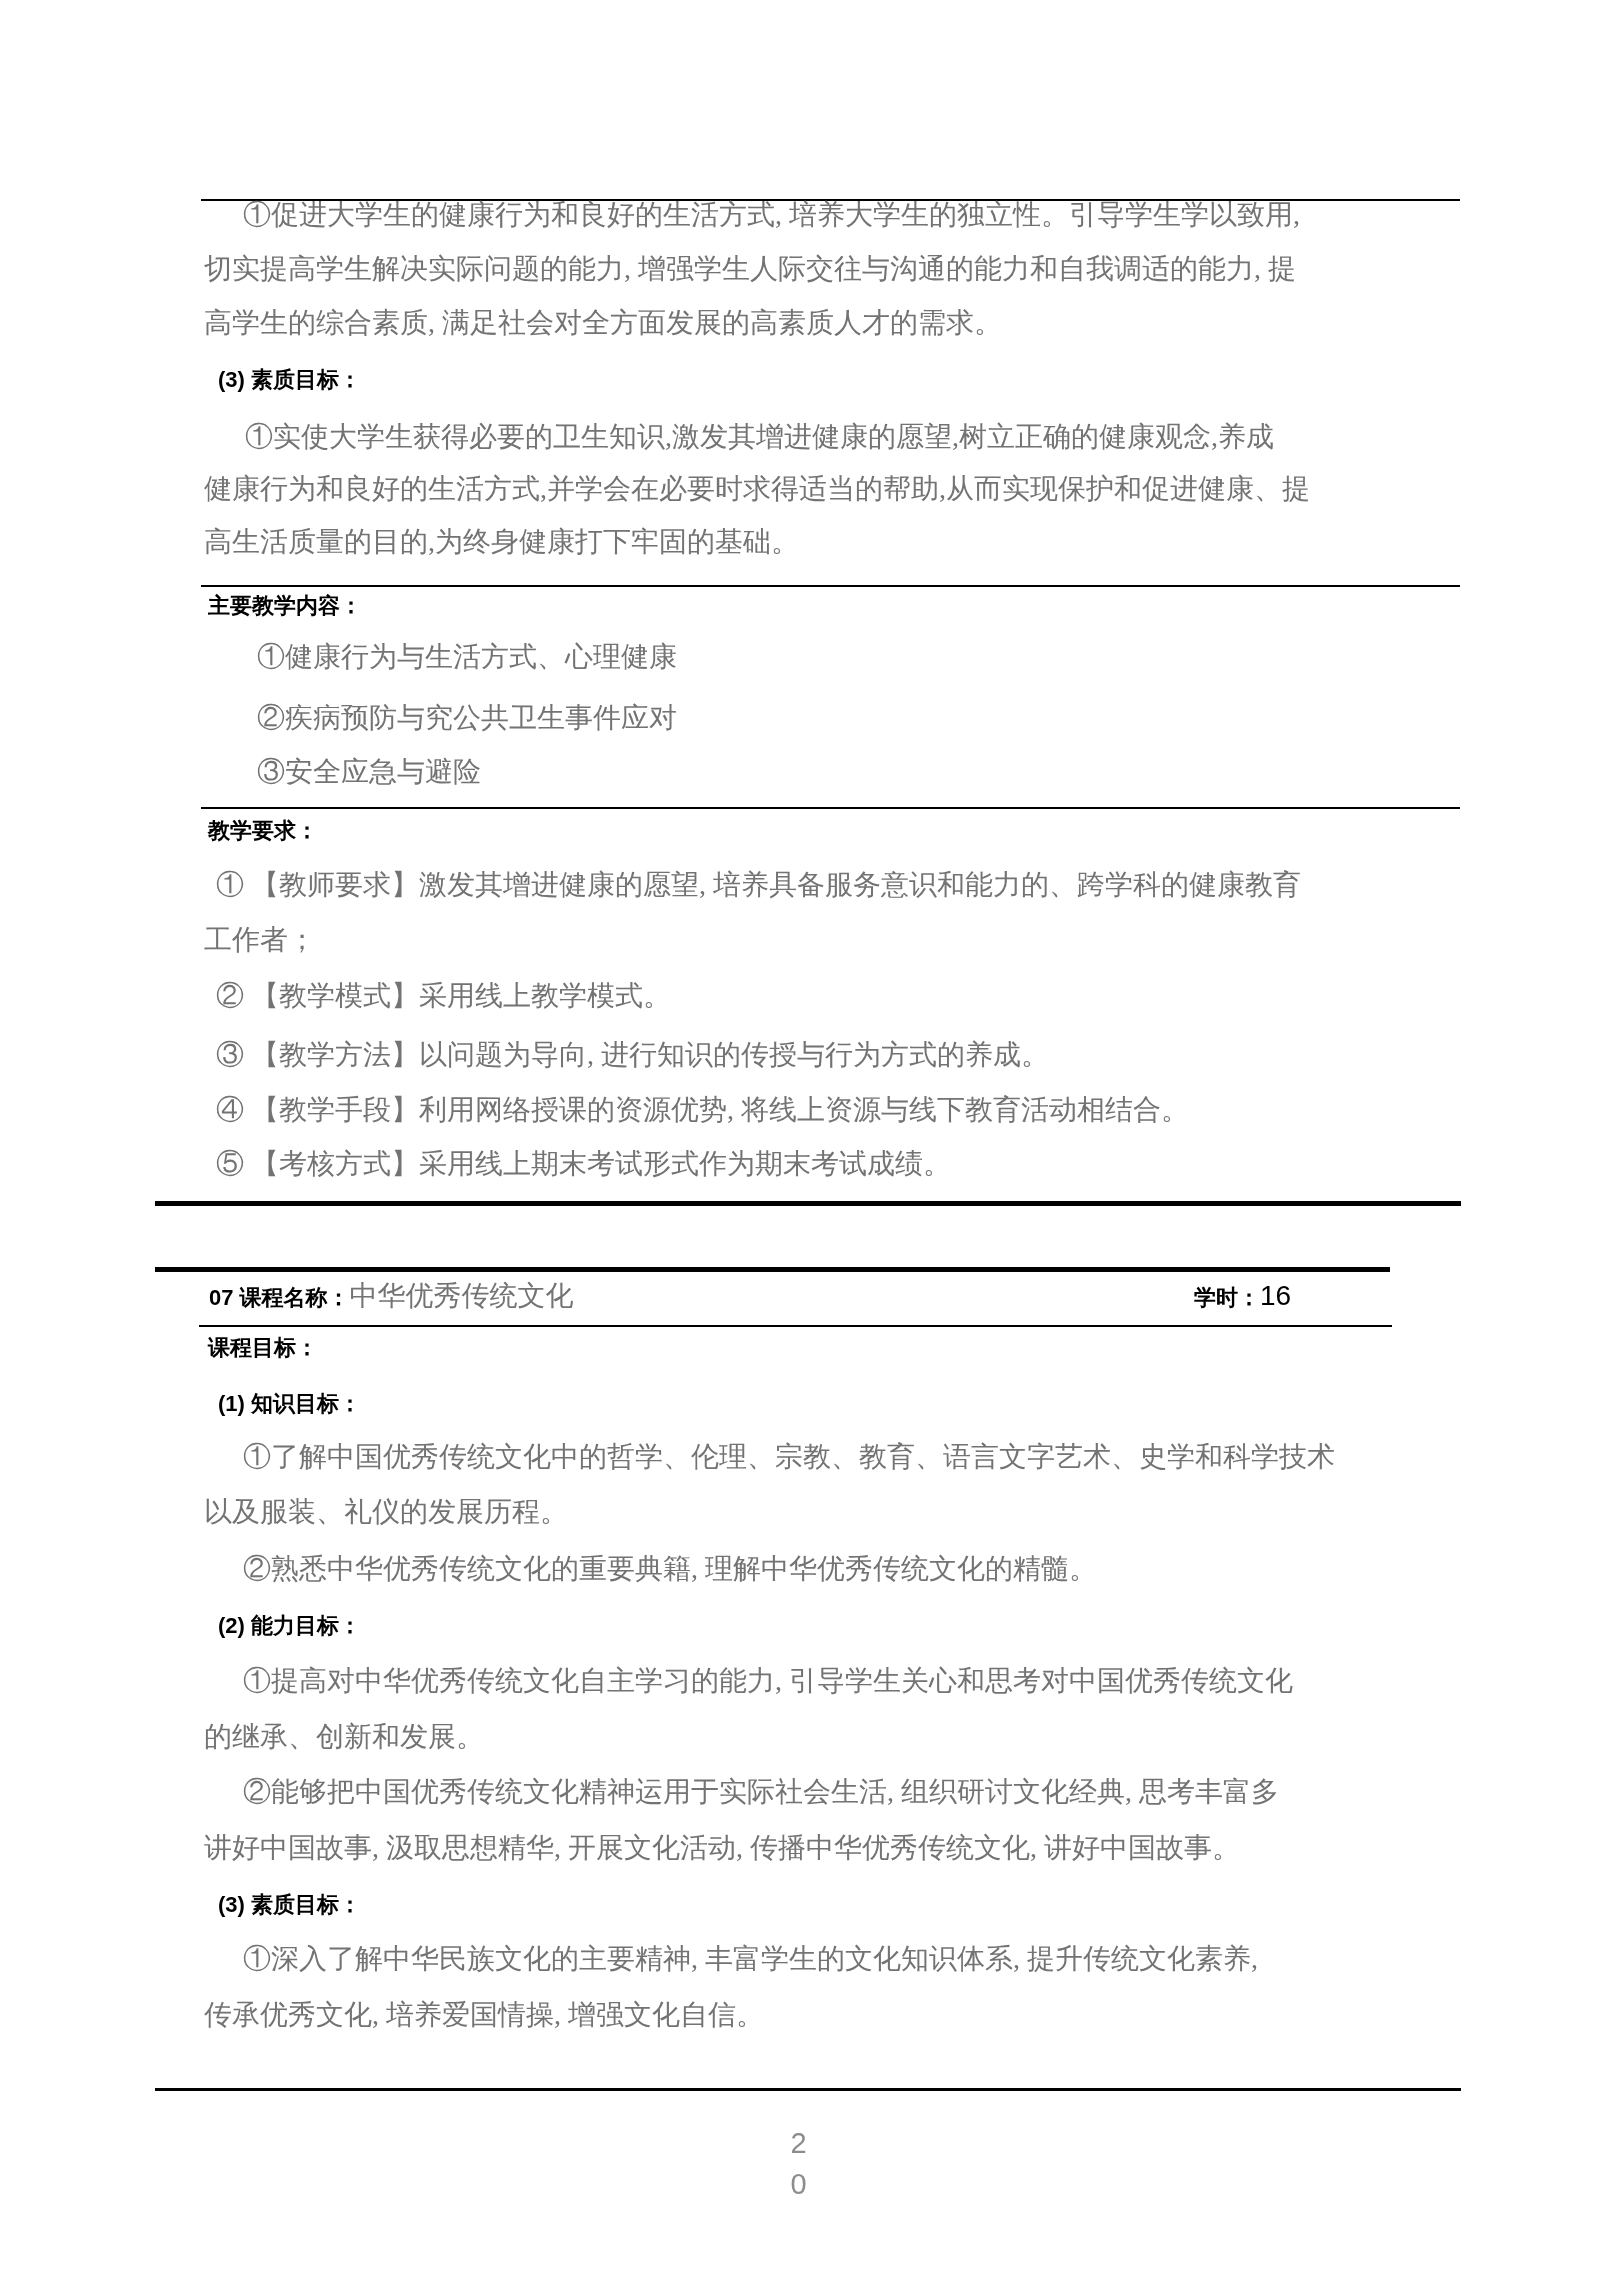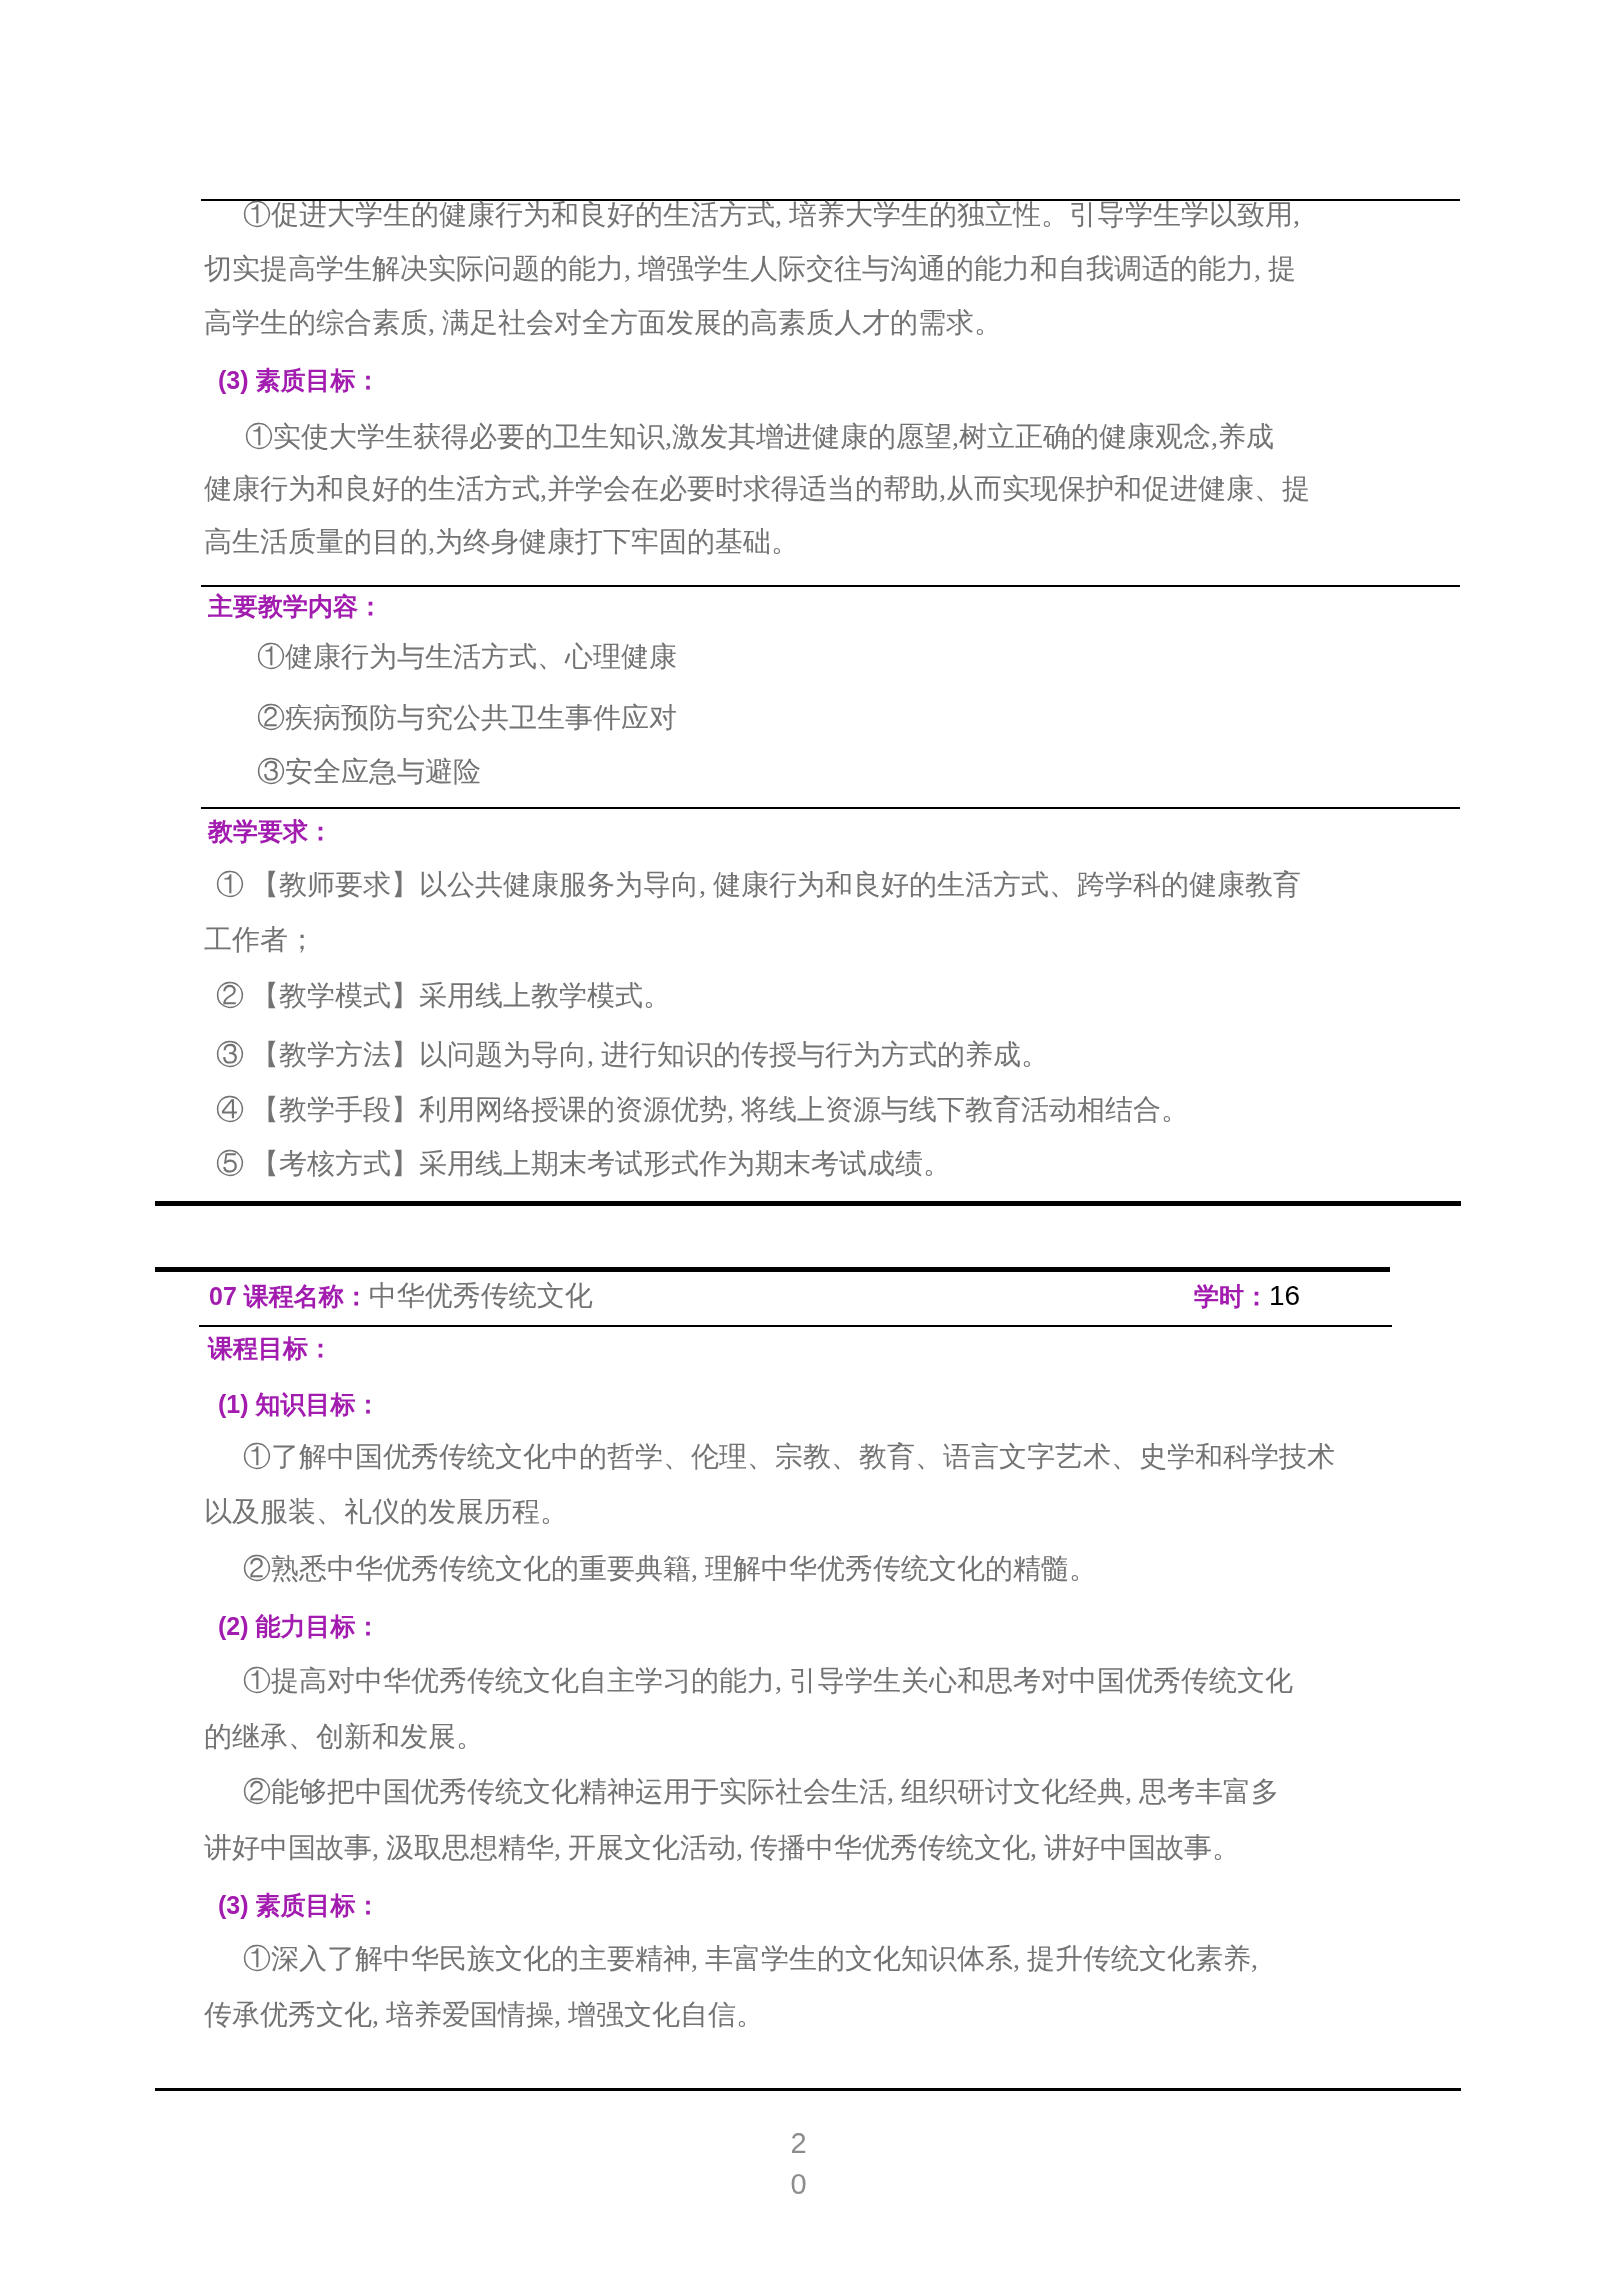--- a/index.html
+++ b/index.html
@@ -1,19 +1,19 @@
 <!DOCTYPE html>
 <html><head>
 <meta charset="utf-8">
 <style>
   html,body{margin:0;padding:0;background:#ffffff;}
   .page{position:relative;width:1620px;height:2291px;background:#ffffff;overflow:hidden;}
   .abs{position:absolute;white-space:nowrap;}
   .body-text{font-family:"Liberation Serif","DejaVu Serif",serif;font-size:28px;line-height:54px;color:#737373;}
-  .hd{font-family:"Liberation Sans","DejaVu Sans",sans-serif;font-weight:700;font-size:25px;line-height:54px;color:#a21caf;}
+  .hd{font-family:"Liberation Sans","DejaVu Sans",sans-serif;font-weight:700;font-size:22px;line-height:54px;color:#000000;}
   .sans-reg{font-family:"Liberation Sans","DejaVu Sans",sans-serif;font-weight:400;font-size:28px;line-height:54px;color:#000;text-align:center;}
   .rule{position:absolute;background:#000;}
   .pgnum{position:absolute;font-family:"Liberation Sans","DejaVu Sans",sans-serif;font-size:29px;line-height:37px;color:#8c8c8c;width:39px;text-align:center;}
 </style>
 </head>
 <body>
 
 <div class="page">
 
   <div class="rule" style="left:201px;top:199px;width:1259px;height:2px"></div>
@@ -33,21 +33,21 @@
   <div class="abs hd" style="left:208px;top:579px">主要教学内容：</div>
 
   <div class="abs body-text" style="left:257px;top:630px">①健康行为与生活方式、心理健康</div>
   <div class="abs body-text" style="left:257px;top:691px">②疾病预防与究公共卫生事件应对</div>
   <div class="abs body-text" style="left:257px;top:745px">③安全应急与避险</div>
 
   <div class="rule" style="left:201px;top:807px;width:1259px;height:2px"></div>
 
   <div class="abs hd" style="left:208px;top:804px">教学要求：</div>
 
-  <div class="abs body-text" style="left:216px;top:858px">① 【教师要求】以公共健康服务为导向, 健康行为和良好的生活方式、跨学科的健康教育</div>
+  <div class="abs body-text" style="left:216px;top:858px">① 【教师要求】激发其增进健康的愿望, 培养具备服务意识和能力的、跨学科的健康教育</div>
   <div class="abs body-text" style="left:204px;top:913px">工作者；</div>
   <div class="abs body-text" style="left:216px;top:969px">② 【教学模式】采用线上教学模式。</div>
   <div class="abs body-text" style="left:216px;top:1028px">③ 【教学方法】以问题为导向, 进行知识的传授与行为方式的养成。</div>
   <div class="abs body-text" style="left:216px;top:1083px">④ 【教学手段】利用网络授课的资源优势, 将线上资源与线下教育活动相结合。</div>
   <div class="abs body-text" style="left:216px;top:1137px">⑤ 【考核方式】采用线上期末考试形式作为期末考试成绩。</div>
 
   <div class="rule" style="left:155px;top:1201px;width:1306px;height:4.9px"></div>
 
   <div class="rule" style="left:155px;top:1267px;width:1235px;height:4.9px"></div>
 

